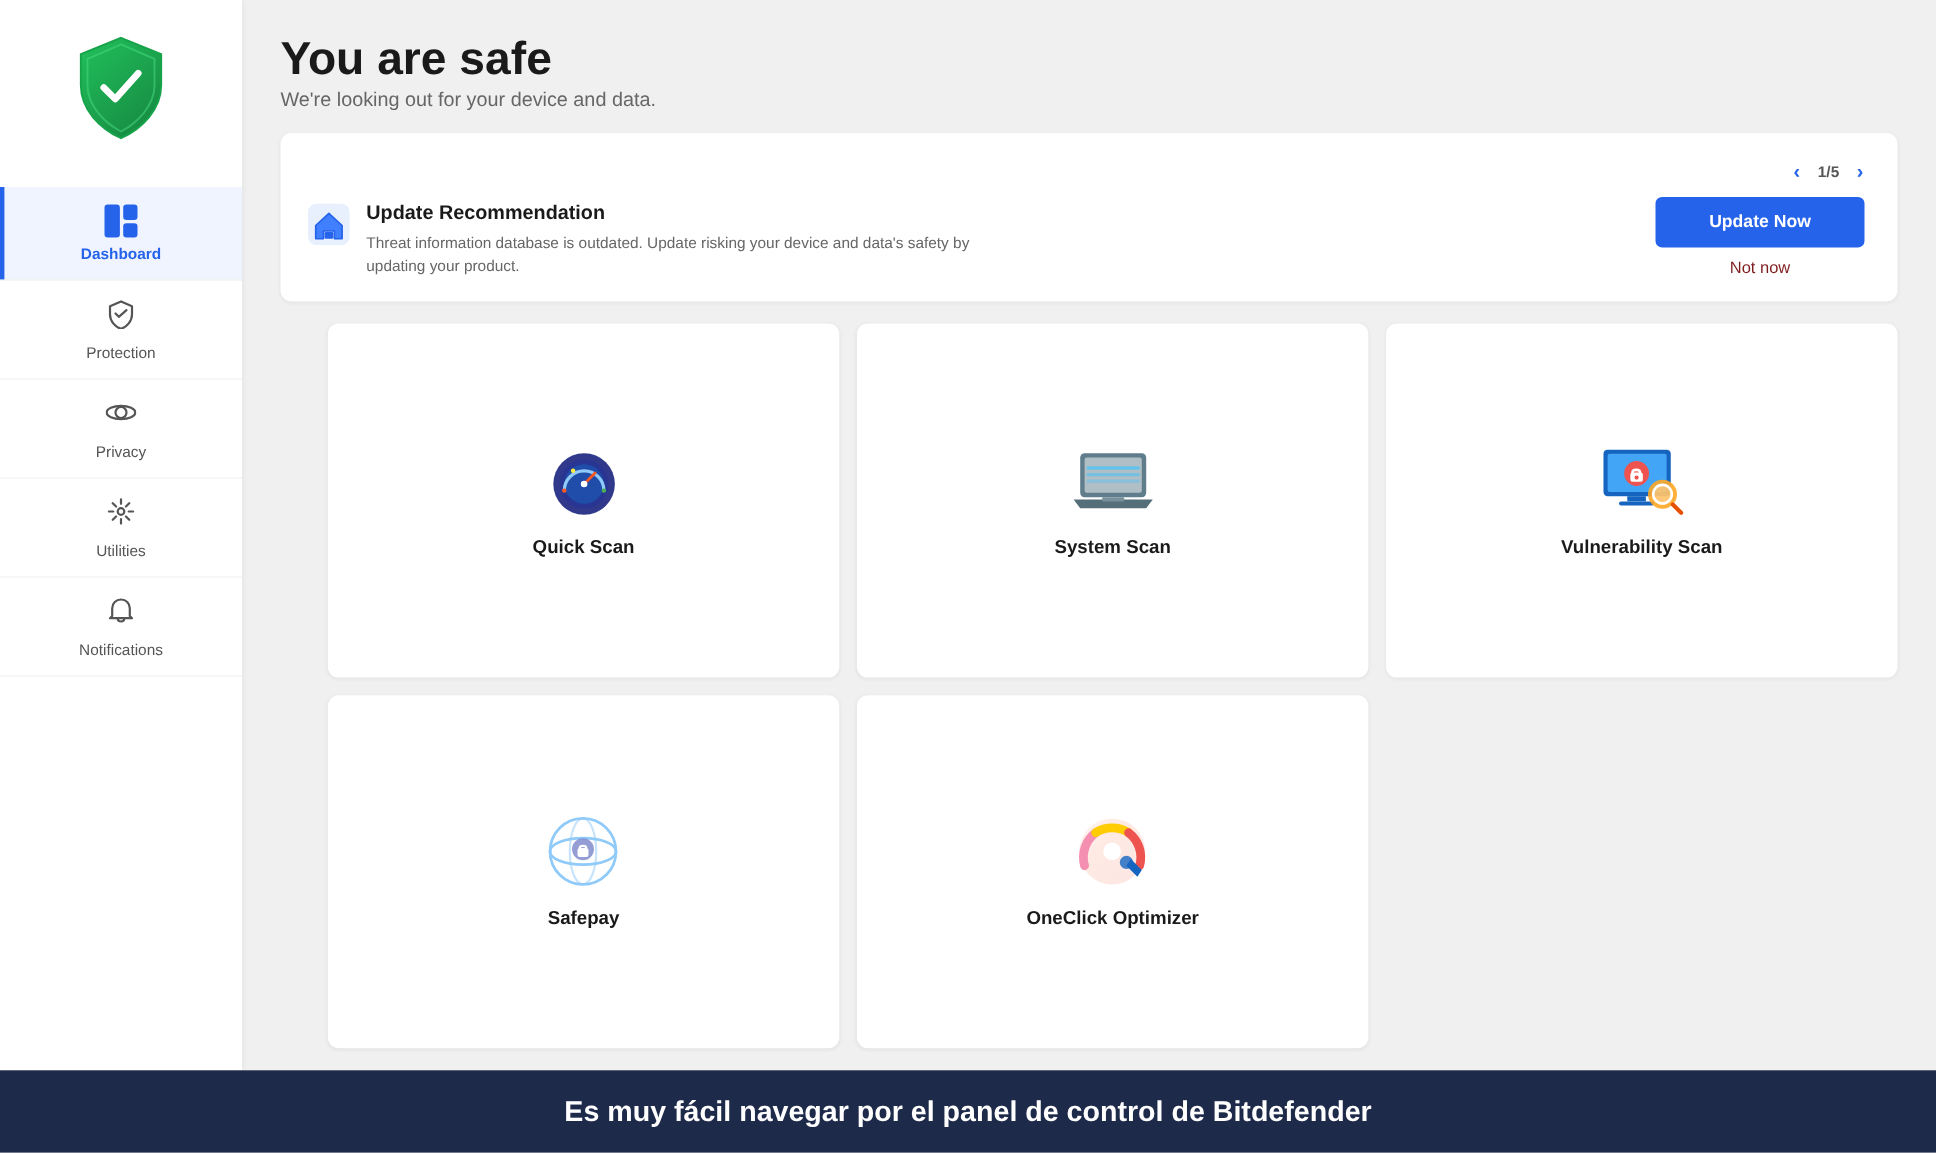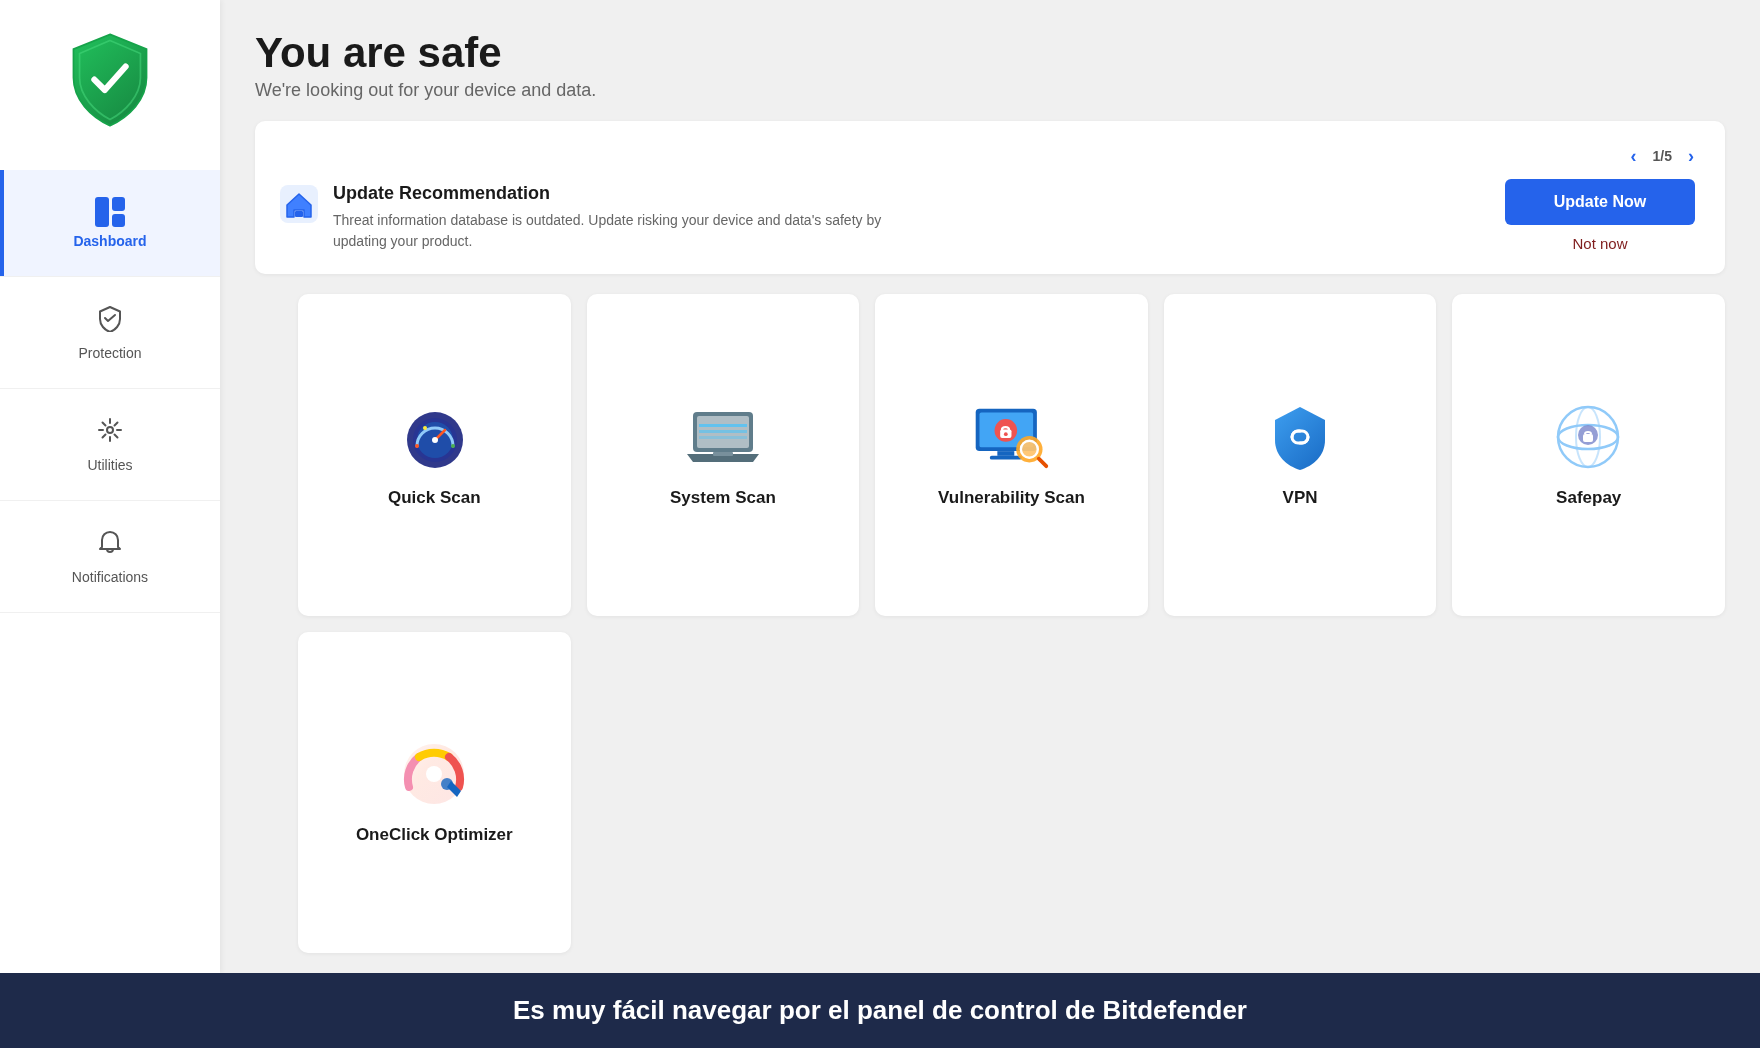--- a/index.html
+++ b/index.html
@@ -47,21 +47,21 @@
     .nav-items {
       display: flex;
       flex-direction: column;
       width: 100%;
     }
 
     .nav-item {
       display: flex;
       flex-direction: column;
       align-items: center;
-      padding: 27px 10px;
+      padding: 16px 10px;
       cursor: pointer;
       position: relative;
       border-bottom: 1px solid #f0f0f0;
     }
 
     .nav-item.active {
       background: #f0f4ff;
     }
 
     .nav-item.active::before {
@@ -238,21 +238,21 @@
       color: #7f1d1d;
       font-size: 15px;
       font-weight: 400;
       cursor: pointer;
       text-decoration: none;
     }
 
     
     .feature-grid {
       display: grid;
-      grid-template-columns: repeat(5, 1fr);
+      grid-template-columns: repeat(3, 1fr);
       gap: 16px;
       flex: 1;
       margin-left: 43px;
     }
 
     .feature-card {
       background: #ffffff;
       border-radius: 10px;
       display: flex;
       flex-direction: column;
@@ -327,20 +327,29 @@
       <div class="nav-item">
         <div class="nav-item-icon">
           <svg width="28" height="28" viewBox="0 0 28 28" fill="none">
             <path d="M14 3 L24 7.5 L24 15 C24 21 19.5 26 14 28 C8.5 26 4 21 4 15 L4 7.5 Z" stroke="#555" stroke-width="2" fill="none" stroke-linejoin="round"></path>
             <polyline points="9,14 12,17 19,11" stroke="#555" stroke-width="2" stroke-linecap="round" stroke-linejoin="round" fill="none"></polyline>
           </svg>
         </div>
         <span class="nav-item-label">Protection</span>
       </div>
 
+      <div class="nav-item">
+        <div class="nav-item-icon">
+          <svg width="28" height="28" viewBox="0 0 28 28" fill="none">
+            <circle cx="14" cy="14" r="5" stroke="#555" stroke-width="2" fill="none"></circle>
+            <ellipse cx="14" cy="14" rx="13" ry="6" stroke="#555" stroke-width="2" fill="none"></ellipse>
+          </svg>
+        </div>
+        <span class="nav-item-label">Privacy</span>
+      </div>
 
       <div class="nav-item">
         <div class="nav-item-icon">
           <svg width="28" height="28" viewBox="0 0 28 28" fill="none">
             <circle cx="14" cy="14" r="3" stroke="#555" stroke-width="2" fill="none"></circle>
             <path d="M14 3 L14 7 M14 21 L14 25 M3 14 L7 14 M21 14 L25 14" stroke="#555" stroke-width="2" stroke-linecap="round"></path>
             <path d="M6.5 6.5 L9.5 9.5 M18.5 18.5 L21.5 21.5 M21.5 6.5 L18.5 9.5 M9.5 18.5 L6.5 21.5" stroke="#555" stroke-width="2" stroke-linecap="round"></path>
           </svg>
         </div>
         <span class="nav-item-label">Utilities</span>
@@ -447,37 +456,20 @@
 
             <circle cx="62" cy="48" r="14" fill="#ffa726" opacity="0.9"></circle>
             <circle cx="62" cy="48" r="10" fill="white" opacity="0.3"></circle>
             <line x1="72" y1="58" x2="80" y2="66" stroke="#e65100" stroke-width="4" stroke-linecap="round"></line>
             <circle cx="62" cy="48" r="9" stroke="white" stroke-width="2.5" fill="none"></circle>
           </svg>
         </div>
         <span class="feature-label">Vulnerability Scan</span>
       </div>
 
-      <div class="feature-card">
-        <div class="feature-icon-area">
-          <svg width="70" height="70" viewBox="0 0 70 70" fill="none">
-            <defs>
-              <linearGradient id="vpnGrad" x1="0" y1="0" x2="70" y2="70" gradientUnits="userSpaceOnUse">
-                <stop offset="0%" stop-color="#42a5f5"></stop>
-                <stop offset="100%" stop-color="#1565c0"></stop>
-              </linearGradient>
-            </defs>
-            <path d="M35 5 L60 18 L60 38 C60 54 48 64 35 68 C22 64 10 54 10 38 L10 18 Z" fill="url(#vpnGrad)"></path>
-
-            <path d="M27 35 C27 31.7 29.7 29 33 29 L37 29 C40.3 29 43 31.7 43 35 C43 38.3 40.3 41 37 41 L35 41" stroke="white" stroke-width="3" fill="none" stroke-linecap="round"></path>
-            <path d="M43 35 C43 38.3 40.3 41 37 41 L33 41 C29.7 41 27 38.3 27 35 C27 31.7 29.7 29 33 29 L35 29" stroke="white" stroke-width="3" fill="none" stroke-linecap="round"></path>
-          </svg>
-        </div>
-        <span class="feature-label">VPN</span>
-      </div>
 
       <div class="feature-card">
         <div class="feature-icon-area">
           <svg width="75" height="70" viewBox="0 0 75 70" fill="none">
 
             <ellipse cx="37" cy="35" rx="30" ry="30" stroke="#90caf9" stroke-width="2.5" fill="none"></ellipse>
             <ellipse cx="37" cy="35" rx="30" ry="12" stroke="#90caf9" stroke-width="2.5" fill="none"></ellipse>
             <ellipse cx="37" cy="35" rx="12" ry="30" stroke="#90caf9" stroke-width="2" fill="none" opacity="0.5"></ellipse>
 
             <circle cx="37" cy="33" r="10" fill="#7986cb" opacity="0.8"></circle>

